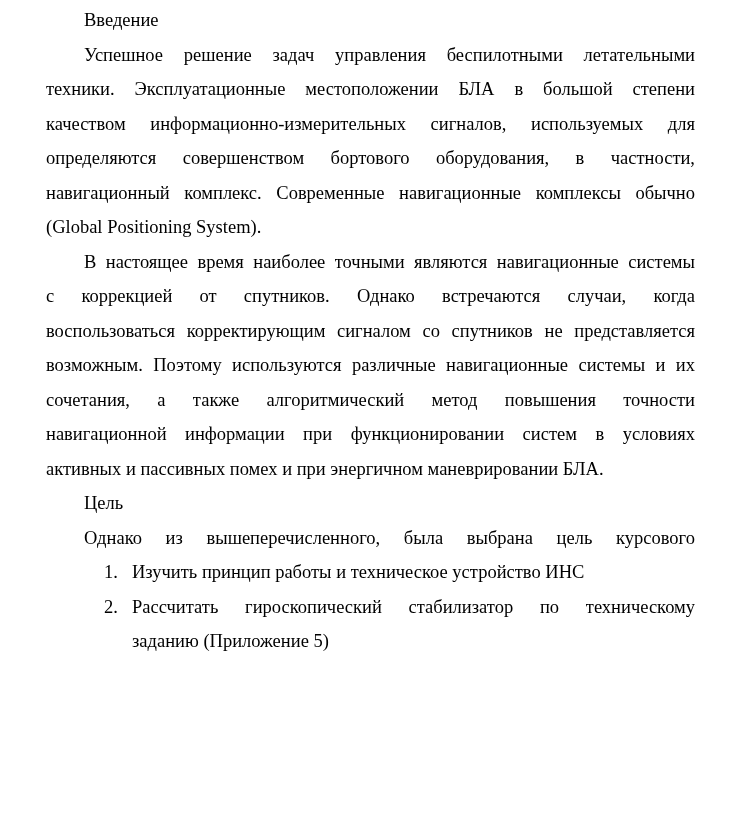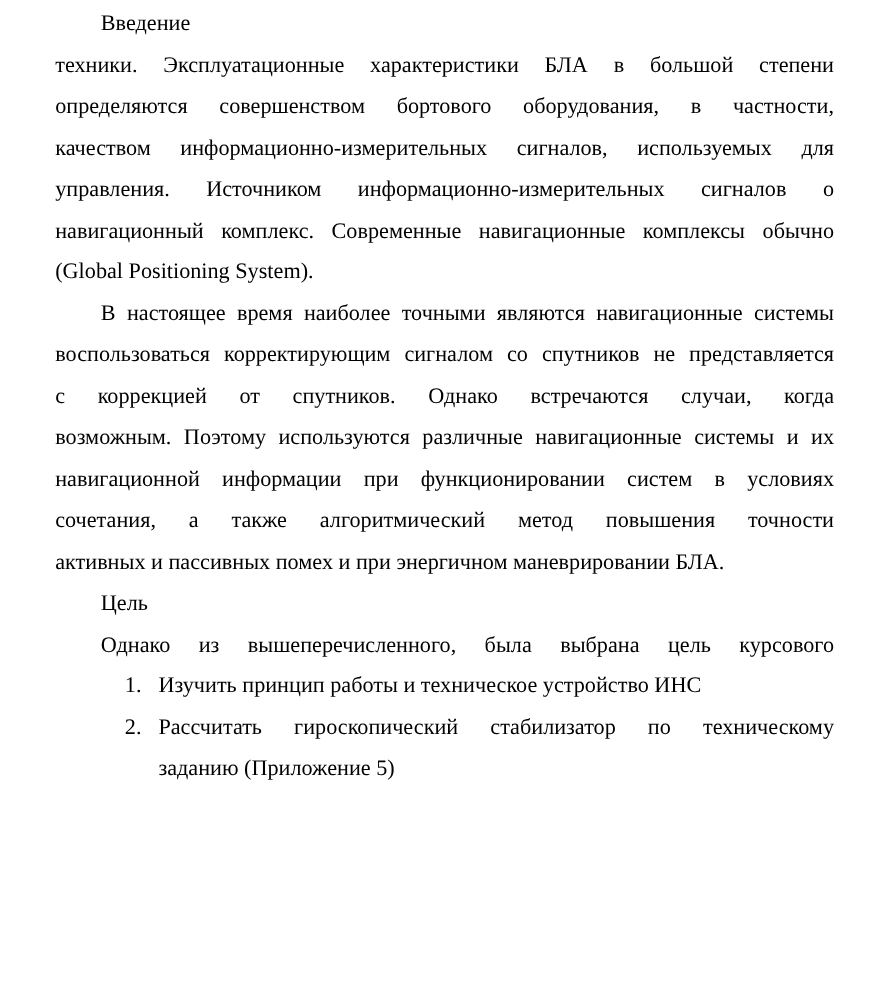--- a/index.html
+++ b/index.html
@@ -42,33 +42,33 @@
   .list-item .li-ln { padding-left: 86px; }
   .list-item .li-ln.j { text-align: justify; text-align-last: justify; }
 </style>
 </head>
 <body>
 
 <div class="page">
 
   <div class="ln ind">Введение</div>
 
-  <div class="ln j">техники. Эксплуатационные характеристики БЛА в большой степени</div>
+  <div class="ln ind j">Успешное решение задач управления беспилотными летательными</div>
+  <div class="ln j">техники. Эксплуатационные местоположении БЛА в большой степени</div>
+  <div class="ln j">качеством информационно-измерительных сигналов, используемых для</div>
   <div class="ln j">определяются совершенством бортового оборудования, в частности,</div>
-  <div class="ln j">качеством информационно-измерительных сигналов, используемых для</div>
-  <div class="ln j">управления. Источником информационно-измерительных сигналов о</div>
   <div class="ln j">навигационный комплекс. Современные навигационные комплексы обычно</div>
   <div class="ln">(Global Positioning System).</div>
 
   <div class="ln ind j">В настоящее время наиболее точными являются навигационные системы</div>
+  <div class="ln j">с коррекцией от спутников. Однако встречаются случаи, когда</div>
   <div class="ln j">воспользоваться корректирующим сигналом со спутников не представляется</div>
-  <div class="ln j">с коррекцией от спутников. Однако встречаются случаи, когда</div>
   <div class="ln j">возможным. Поэтому используются различные навигационные системы и их</div>
+  <div class="ln j">сочетания, а также алгоритмический метод повышения точности</div>
   <div class="ln j">навигационной информации при функционировании систем в условиях</div>
-  <div class="ln j">сочетания, а также алгоритмический метод повышения точности</div>
   <div class="ln">активных и пассивных помех и при энергичном маневрировании БЛА.</div>
 
   <div class="ln ind">Цель</div>
 
   <div class="ln ind j">Однако из вышеперечисленного, была выбрана цель курсового</div>
 
   <div class="list-item">
     <span class="marker">1.</span>
     <div class="ln li-ln">Изучить принцип работы и техническое устройство ИНС</div>
   </div>

